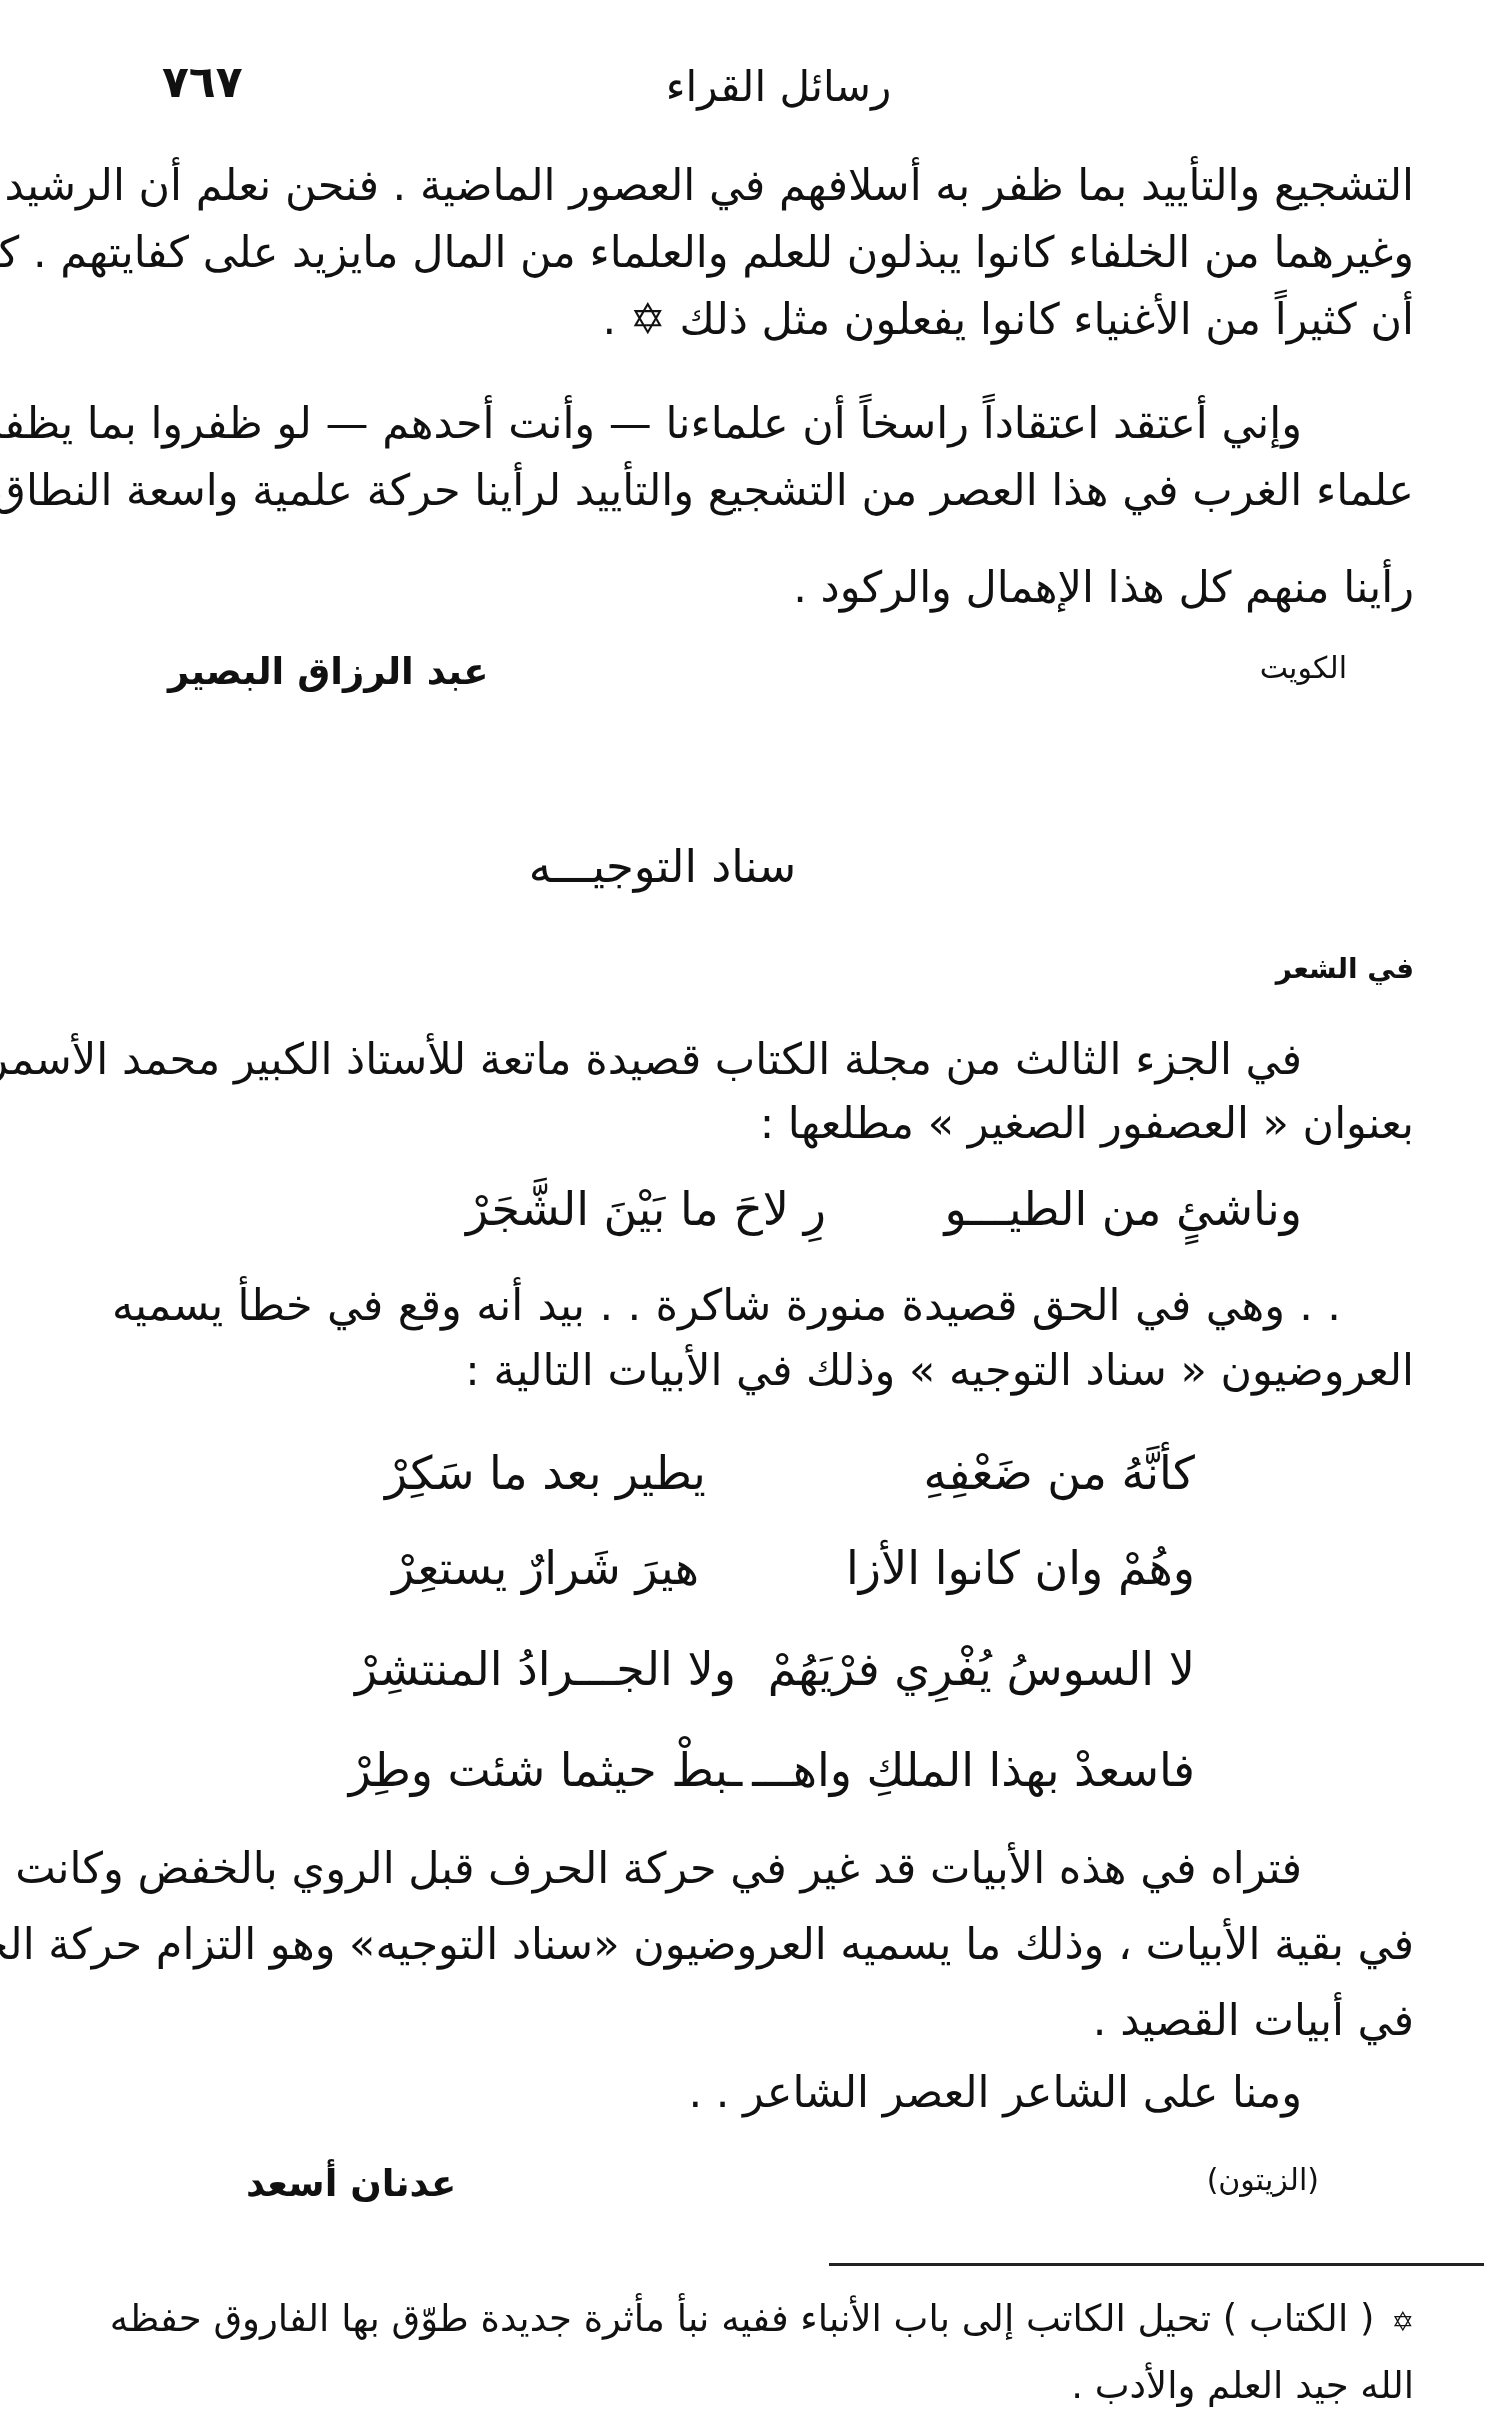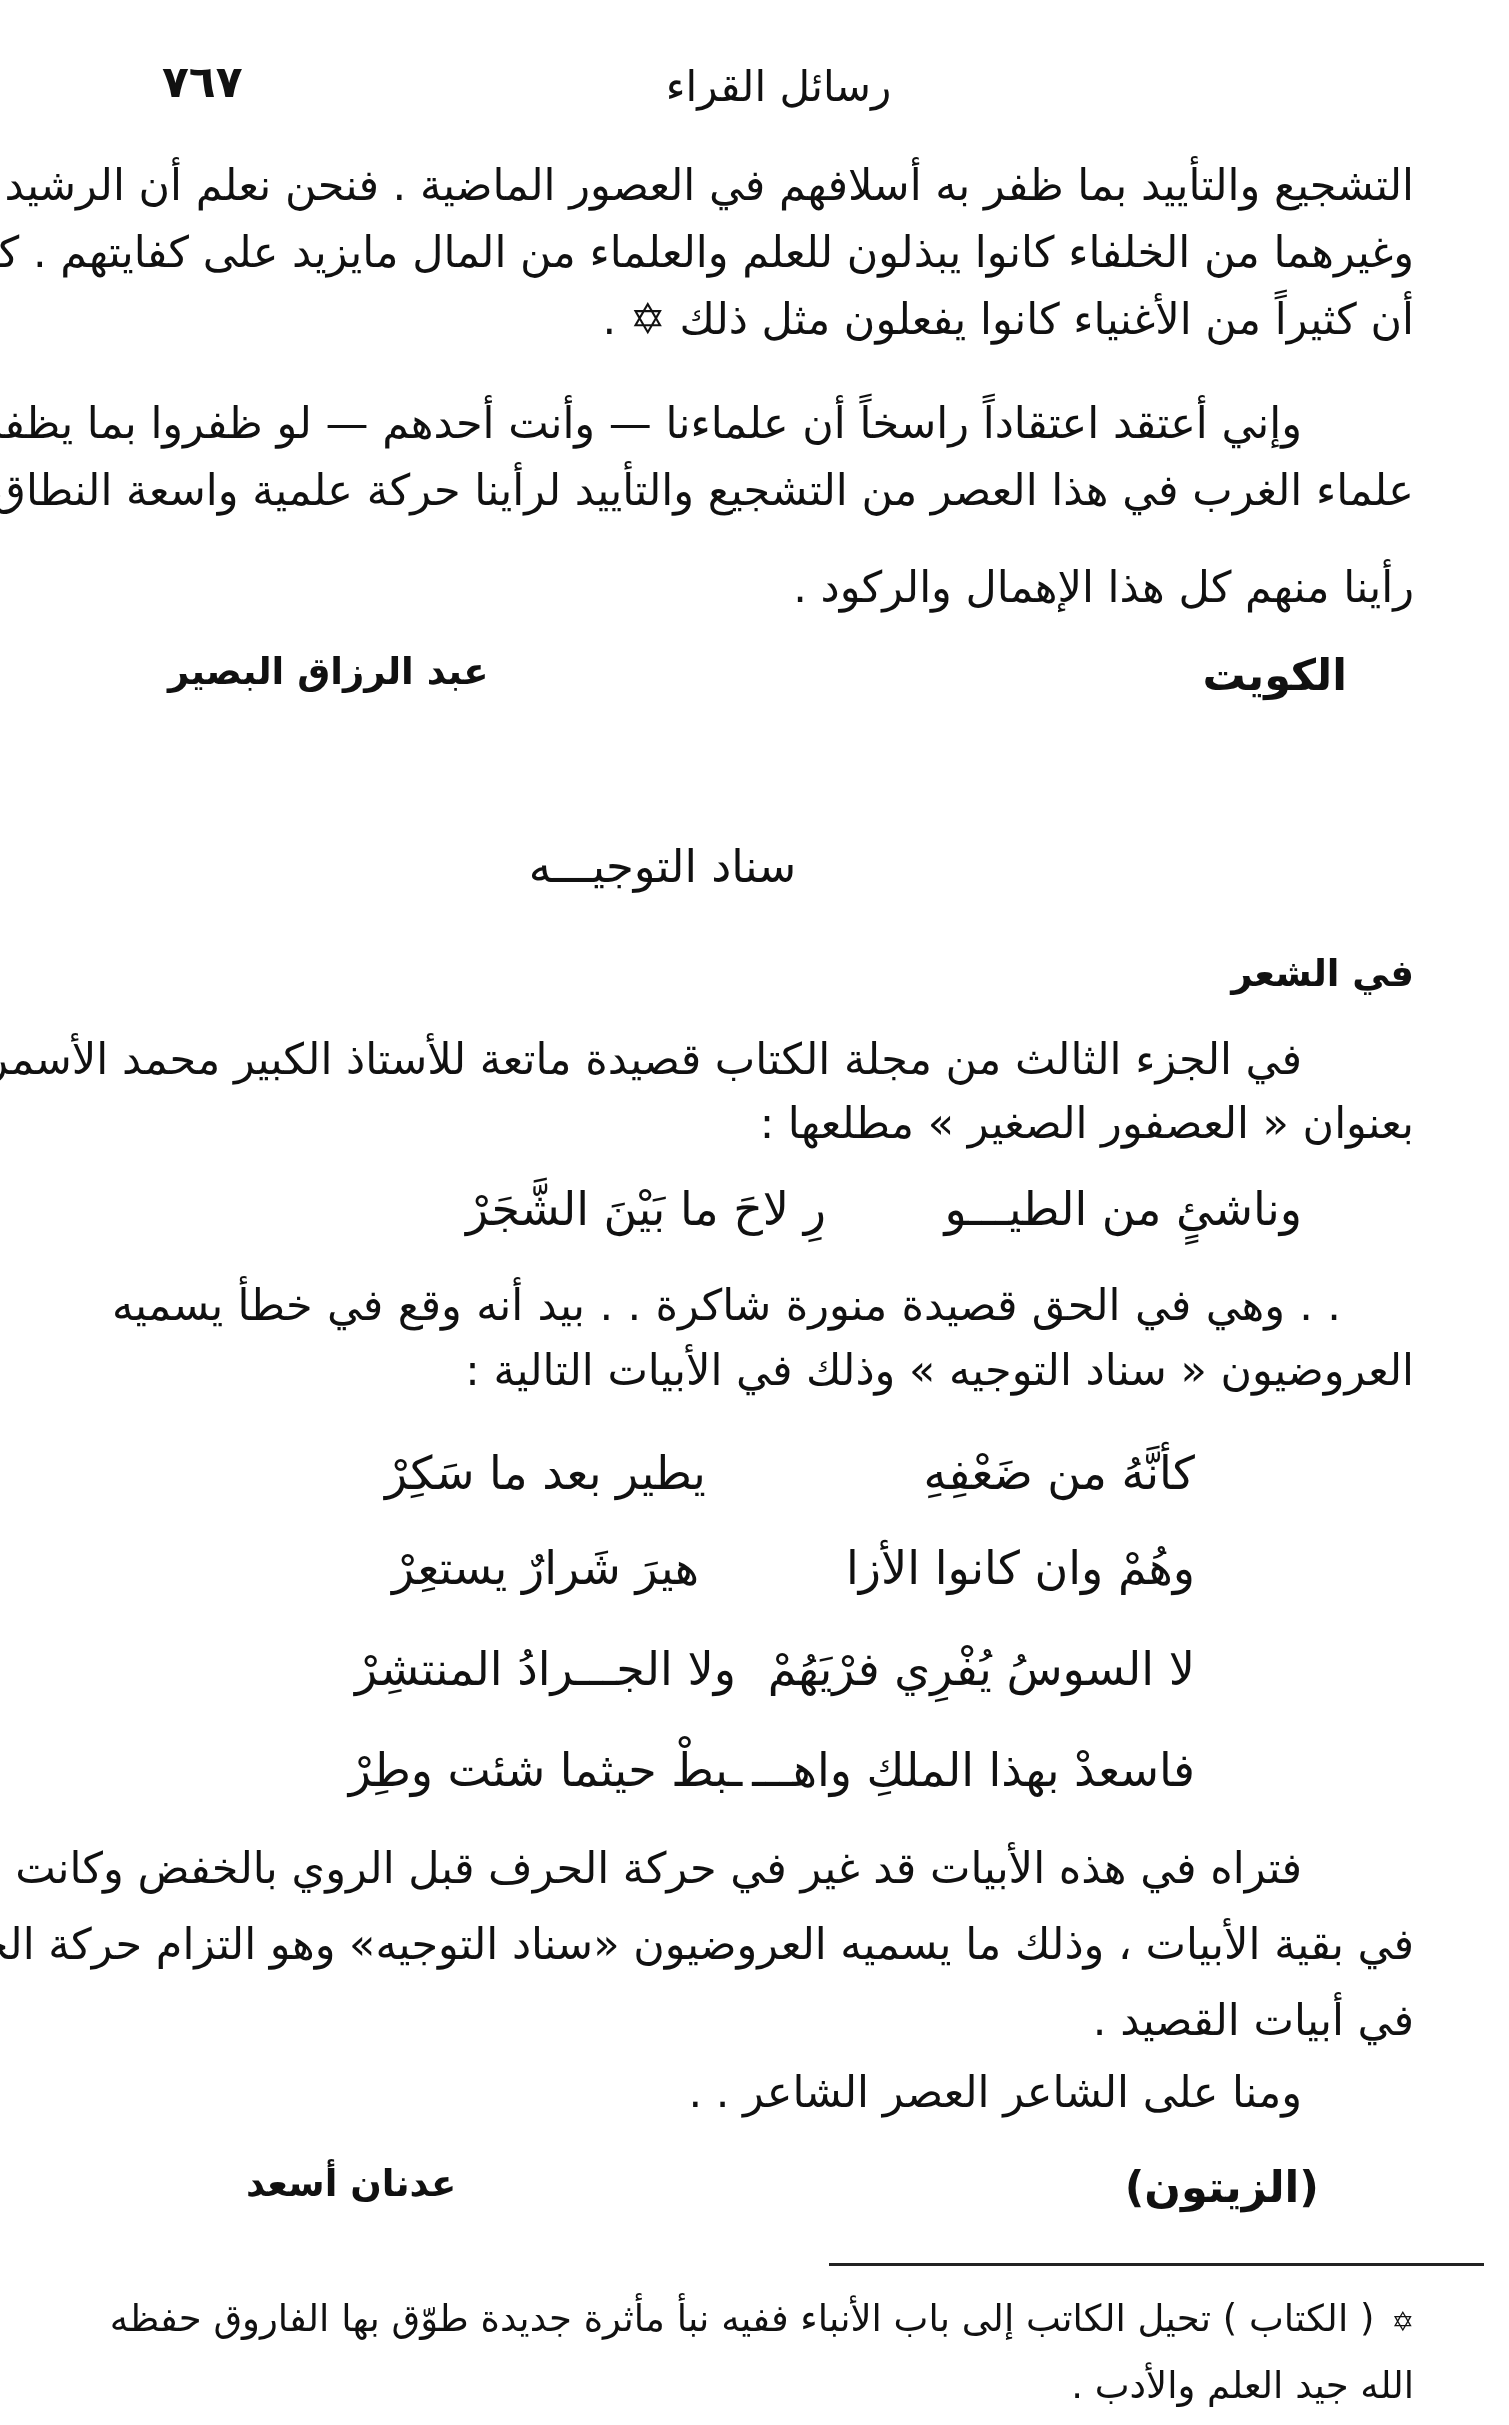--- a/index.html
+++ b/index.html
@@ -12,23 +12,23 @@
   .abs { position: absolute; white-space: nowrap; }
   .header-title { top: 62px; left: 661px; width: 235px; text-align: center; font-size: 42px; }
   .page-num { top: 56px; left: 162px; font-size: 44px; font-weight: bold; direction: ltr; }
 
   .line { position: absolute; right: 95px; left: 112px; font-size: 43px; line-height: 62px; height: 62px;
           text-align: justify; text-align-last: justify; white-space: nowrap; }
   .line.last { text-align-last: right; }
   .line.indent { right: 207px; }
 
   .sig { font-size: 37px; font-weight: bold; }
-  .place { font-size: 43px; font-weight: bold; }
+  .place { font-size: 30px; }
   .section-title { top: 840px; left: 0; width: 1325px; text-align: center; font-size: 45px; letter-spacing: 3.4px; }
-  .subhead { right: 95px; top: 952px; font-size: 37px; font-weight: bold; margin-left: 34px; }
+  .subhead { right: 95px; top: 952px; font-size: 28px; font-weight: bold; margin-left: 34px; }
 
   .verse { position: absolute; font-size: 46px; line-height: 67px; white-space: nowrap; }
   .verse .h1 { display: inline-block; width: 403px; text-align: right; }
   .verse .gap { display: inline-block; width: 45px; }
   .verse .h2 { display: inline-block; width: 403px; text-align: center; }
 
   .rule { position: absolute; top: 2263px; left: 829px; width: 655px; height: 2.8px; background: #222; }
   .fn { position: absolute; right: 95px; left: 112px; font-size: 37px; line-height: 56px; white-space: nowrap;
         text-align: justify; text-align-last: justify; }
   .fn.last { text-align-last: right; }

